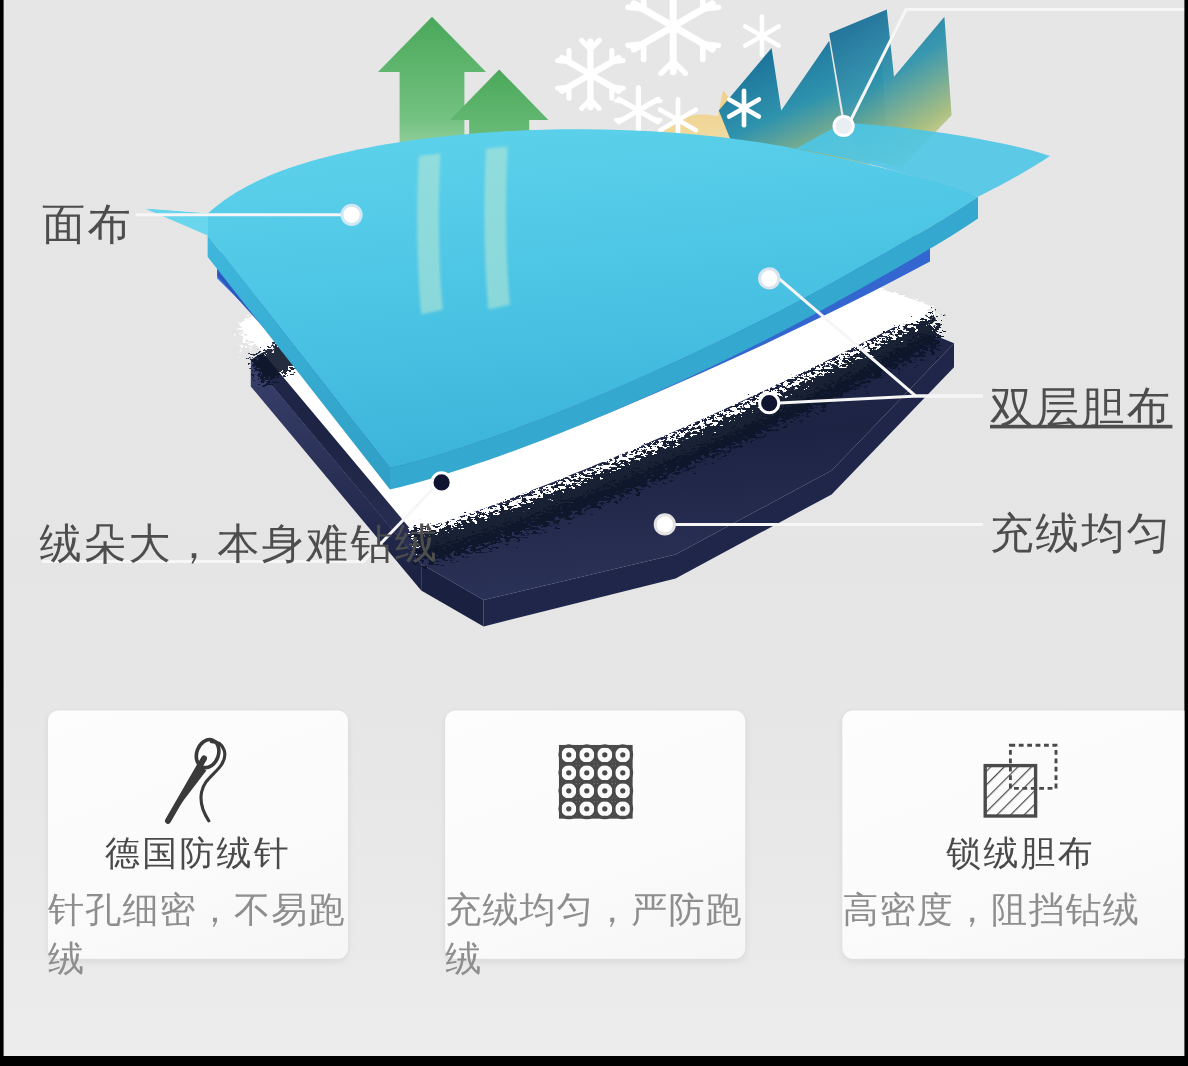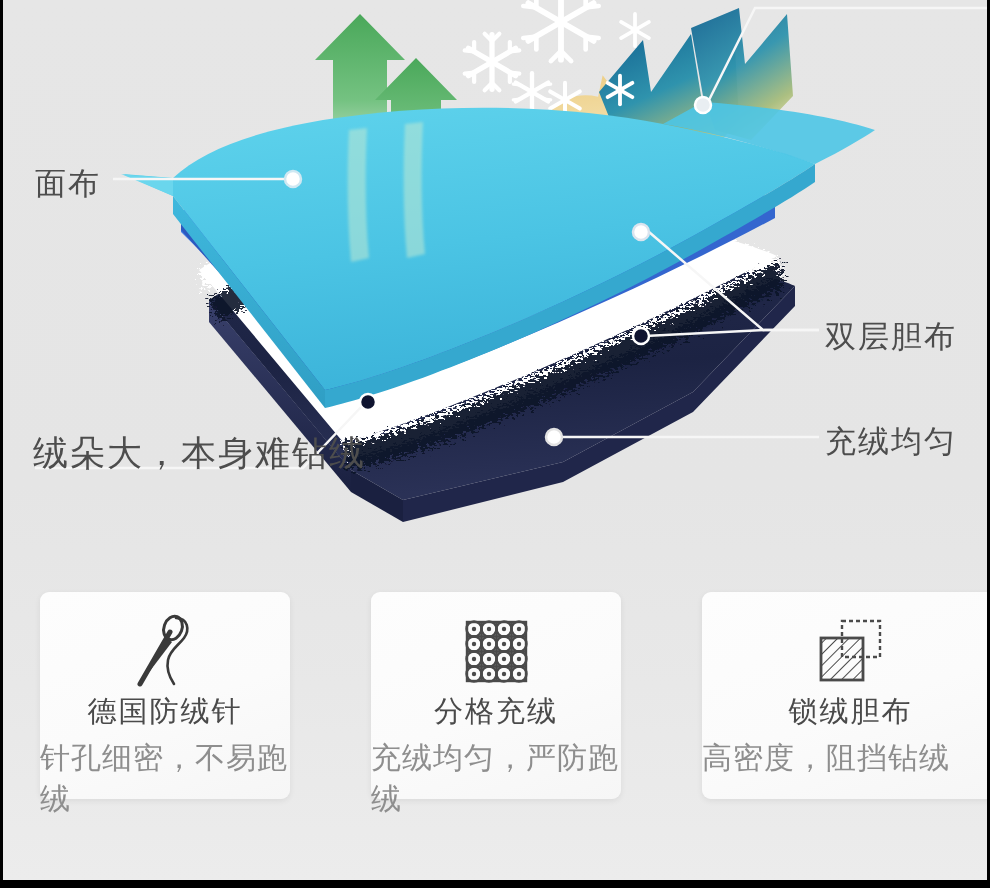--- a/index.html
+++ b/index.html
@@ -20,27 +20,27 @@
   }
 
   
   #illus{position:absolute;left:0;top:0;width:984px;height:560px;}
   #illus svg{display:block;width:984px;height:560px;}
 
   
   .callout{
     position:absolute;
     color:#4d4d4d;
-    font-size:31px;
+    font-size:36px;
     letter-spacing:2px;
     white-space:nowrap;
     font-family:"Liberation Sans","DejaVu Sans",sans-serif;
   }
   #lbl-mianbu{left:32px;top:163px;}
-  #lbl-shuangceng{left:822px;top:316px;}
+  #lbl-shuangceng{left:822px;top:316px;text-decoration:underline;}
   #lbl-gaomi{left:822px;top:421px;}
   #lbl-rongduo{left:30px;top:430px;font-size:35px;}
 
   
   #cards{
     position:absolute;left:0;top:592px;width:852px;height:215px;
   }
   .card{
     position:absolute;
     top:0;
@@ -379,21 +379,20 @@
                 <circle cx="27" cy="42" r="2.2"></circle>
               <circle cx="42" cy="42" r="2.2"></circle>
                 <circle cx="57" cy="42" r="2.2"></circle>
               <circle cx="12" cy="57" r="2.2"></circle>
                 <circle cx="27" cy="57" r="2.2"></circle>
               <circle cx="42" cy="57" r="2.2"></circle>
                 <circle cx="57" cy="57" r="2.2"></circle>
             </g>
           </svg>
         </div>
-        <div class="card-title">分格充绒</div>
         <div class="card-sub">充绒均匀，严防跑绒</div>
       </div>
 
       <div class="card" id="card-2">
         <div class="card-icon">
           <svg width="74" height="70" viewBox="0 0 74 70" xmlns="http://www.w3.org/2000/svg">
             <defs>
               <pattern id="hatch" width="8" height="8" patternUnits="userSpaceOnUse" patternTransform="rotate(45)">
                 <line x1="0" y1="0" x2="0" y2="8" stroke="#4a4a4a" stroke-width="2"></line>
               </pattern>

